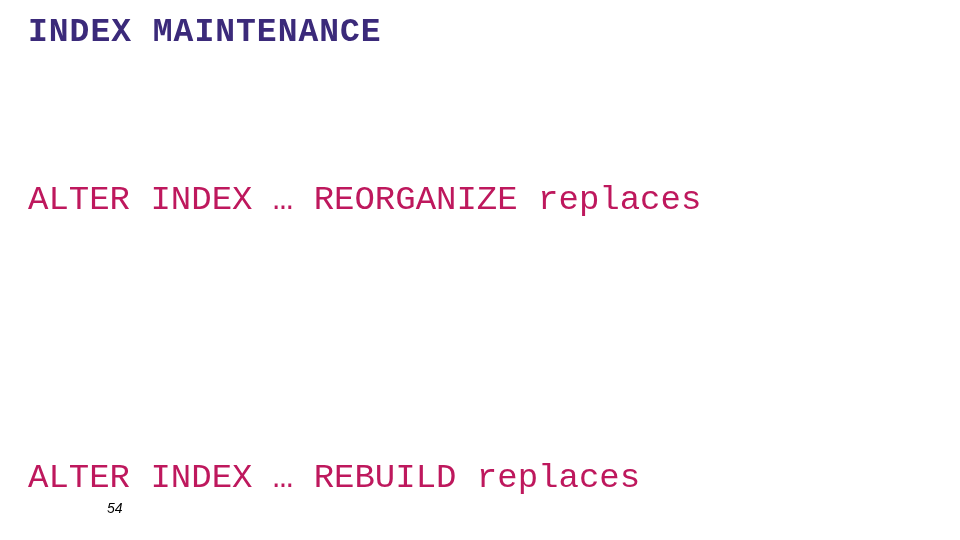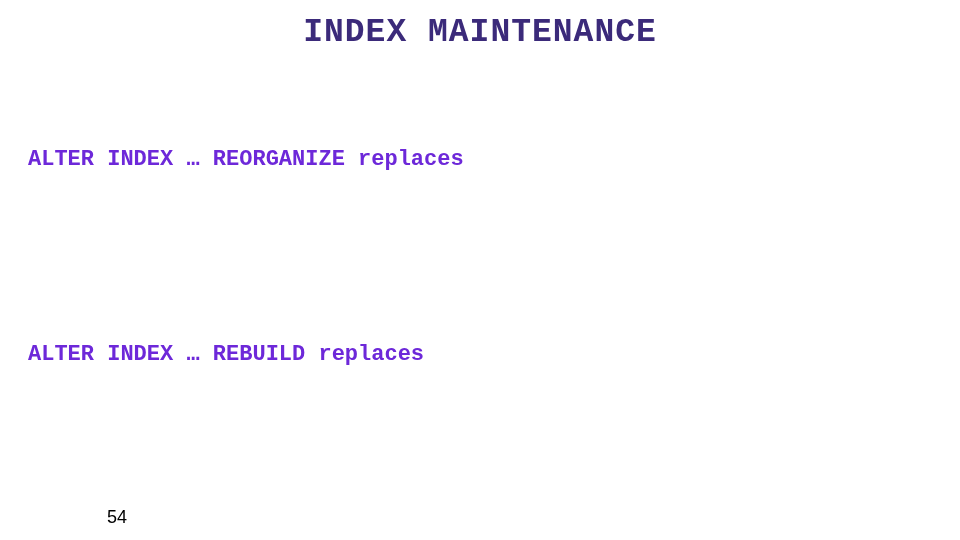--- a/index.html
+++ b/index.html
@@ -12,50 +12,51 @@
     overflow: hidden;
   }
   .slide {
     position: relative;
     width: 960px;
     height: 540px;
     box-sizing: border-box;
     padding: 14px 28px 0 28px;
   }
   .title {
-    text-align: center;
+    text-align: left;
     font-weight: bold;
     font-size: 33px;
     color: #3b2a7a;
     letter-spacing: 1px;
     margin: 0 0 34px 0;
   }
   .block {
-    font-size: 22px;
+    font-size: 34px;
     line-height: 1.36;
-    color: #6d28d9;
-    font-weight: bold;
+    color: #be185d;
+    font-weight: normal;
     margin-bottom: 46px;
     white-space: pre-wrap;
   }
   .block .lead {
     display: block;
   }
   .block .cont {
     display: block;
     padding-left: 38px;
   }
   .pagenum {
     position: absolute;
     left: 107px;
-    bottom: 12px;
-    font-size: 18px;
+    bottom: 24px;
+    font-size: 14px;
     font-weight: normal;
     color: #000;
     font-family: Arial, sans-serif;
+    font-style: italic;
   }
 </style>
 </head>
 <body>
 
 <div class="slide">
 
   <h1 class="title">INDEX MAINTENANCE</h1>
 
   <div class="block">

